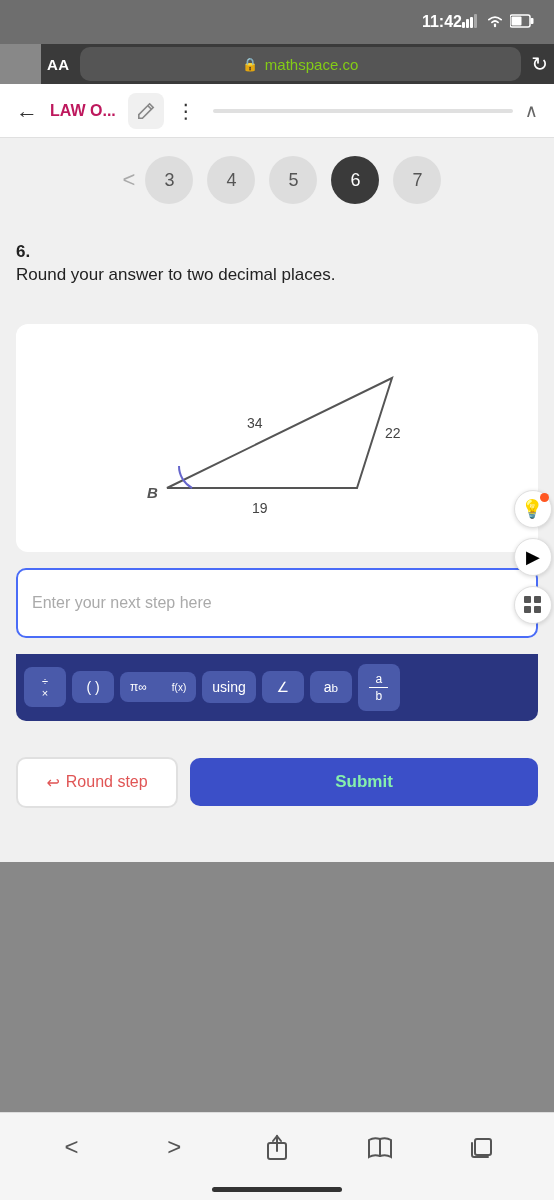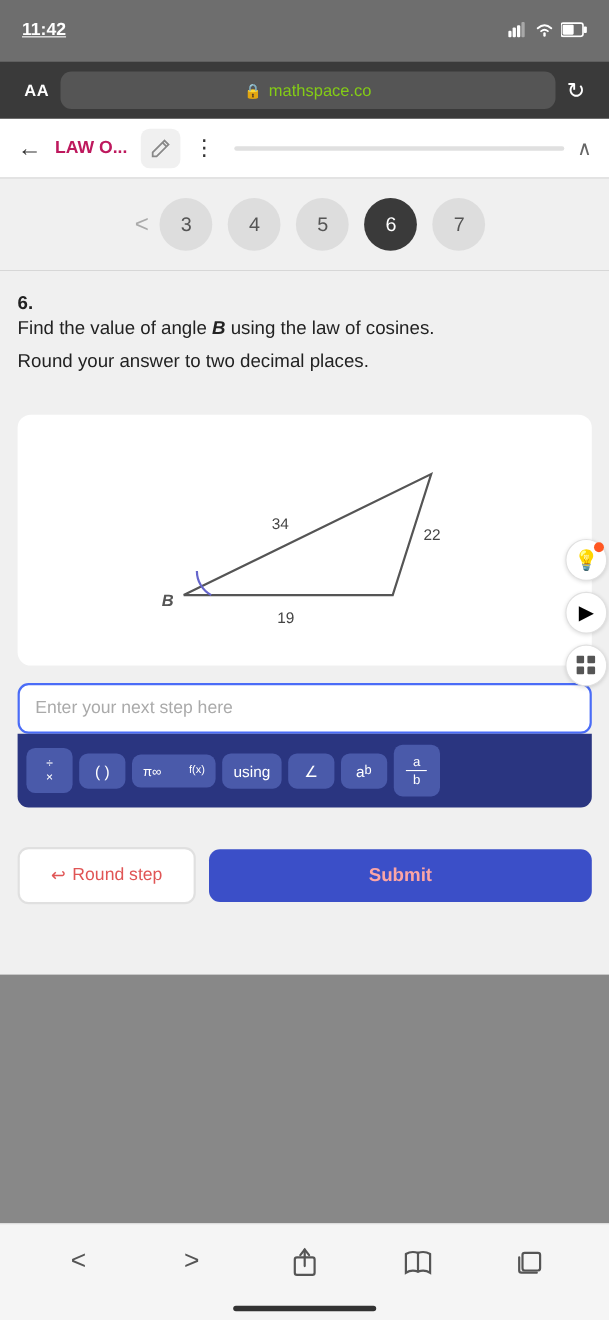--- a/index.html
+++ b/index.html
@@ -9,47 +9,47 @@
       min-height: 1200px;
       font-family: -apple-system, BlinkMacSystemFont, 'Helvetica Neue', Arial, sans-serif;
       background: #888;
       position: relative;
       overflow-x: hidden;
     }
 
     
     .status-bar {
       background: #6e6e6e;
-      height: 56px;
-      display: flex;
-      align-items: center;
-      justify-content: space-between;
+      height: 44px;
+      display: flex;
+      align-items: center;
+      justify-content: flex-end;
       padding: 0 20px;
       color: white;
-      text-decoration: underline;
     }
     .status-time {
       font-size: 16px;
       font-weight: 600;
     }
     .status-icons {
       display: flex;
       align-items: center;
       gap: 6px;
       font-size: 14px;
     }
 
     
     .browser-bar {
       background: #3a3a3a;
-      height: 52px;
-      display: flex;
-      align-items: center;
-      padding: 0 22px;
+      height: 40px;
+      display: flex;
+      align-items: center;
+      padding: 0 6px;
       gap: 10px;
+      margin-left: 41px;
     }
     .browser-aa {
       color: white;
       font-size: 15px;
       font-weight: 600;
       letter-spacing: 0.5px;
     }
     .browser-url-container {
       flex: 1;
       background: #555;
@@ -198,22 +198,22 @@
     .diagram-svg {
       width: 280px;
       height: 180px;
     }
 
     
     .input-row {
       background: white;
       border: 2px solid #4a6cf7;
       border-radius: 10px;
-      padding: 12px 14px;
-      margin-bottom: 0;
+      padding: 24px 14px;
+      margin-bottom: 16px;
     }
     .input-placeholder {
       font-size: 16px;
       color: #aaa;
     }
 
     
     .math-keyboard {
       background: #2a3580;
       border-radius: 0 0 10px 10px;
@@ -263,21 +263,21 @@
       gap: 6px;
     }
     .submit-btn {
       flex: 2;
       background: #3b4fc8;
       border: none;
       border-radius: 10px;
       padding: 14px 16px;
       font-size: 17px;
       font-weight: 600;
-      color: #fca5a5;
+      color: #86efac;
       cursor: pointer;
     }
 
     
     .side-buttons {
       position: absolute;
       right: 2px;
       top: 490px;
       display: flex;
       flex-direction: column;
@@ -405,23 +405,20 @@
     <div class="bubble active">6</div>
     <div class="bubble">7</div>
   </div>
 </div>
 
 <div class="main-content">
 
   <div class="question-block">
     <span class="question-number">6.</span>
     <div class="question-text">
-      Find the value of angle <em><strong>B</strong></em> using the law of cosines.
-    </div>
-    <div class="question-text">
       Round your answer to two decimal places.
     </div>
   </div>
 
   <div class="diagram-container">
     <svg class="diagram-svg" viewBox="0 0 280 180">
 
       <polygon points="30,140 220,140 255,30" fill="none" stroke="#555" stroke-width="2"></polygon>
 
       <path d="M 55,140 A 25,25 0 0,1 42,118" fill="none" stroke="#6666cc" stroke-width="2"></path>

